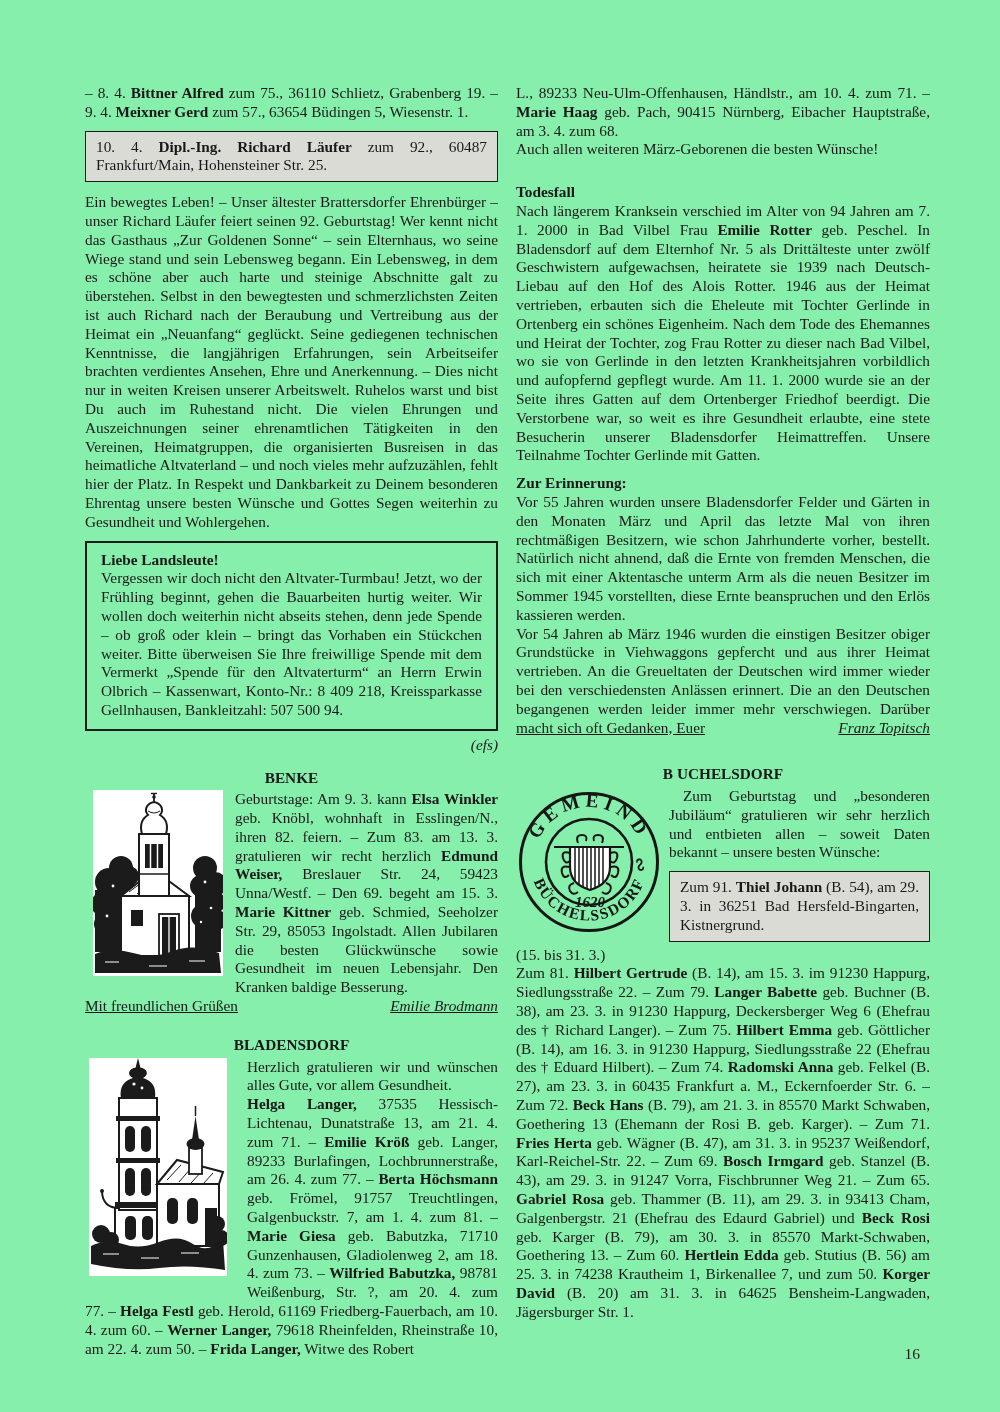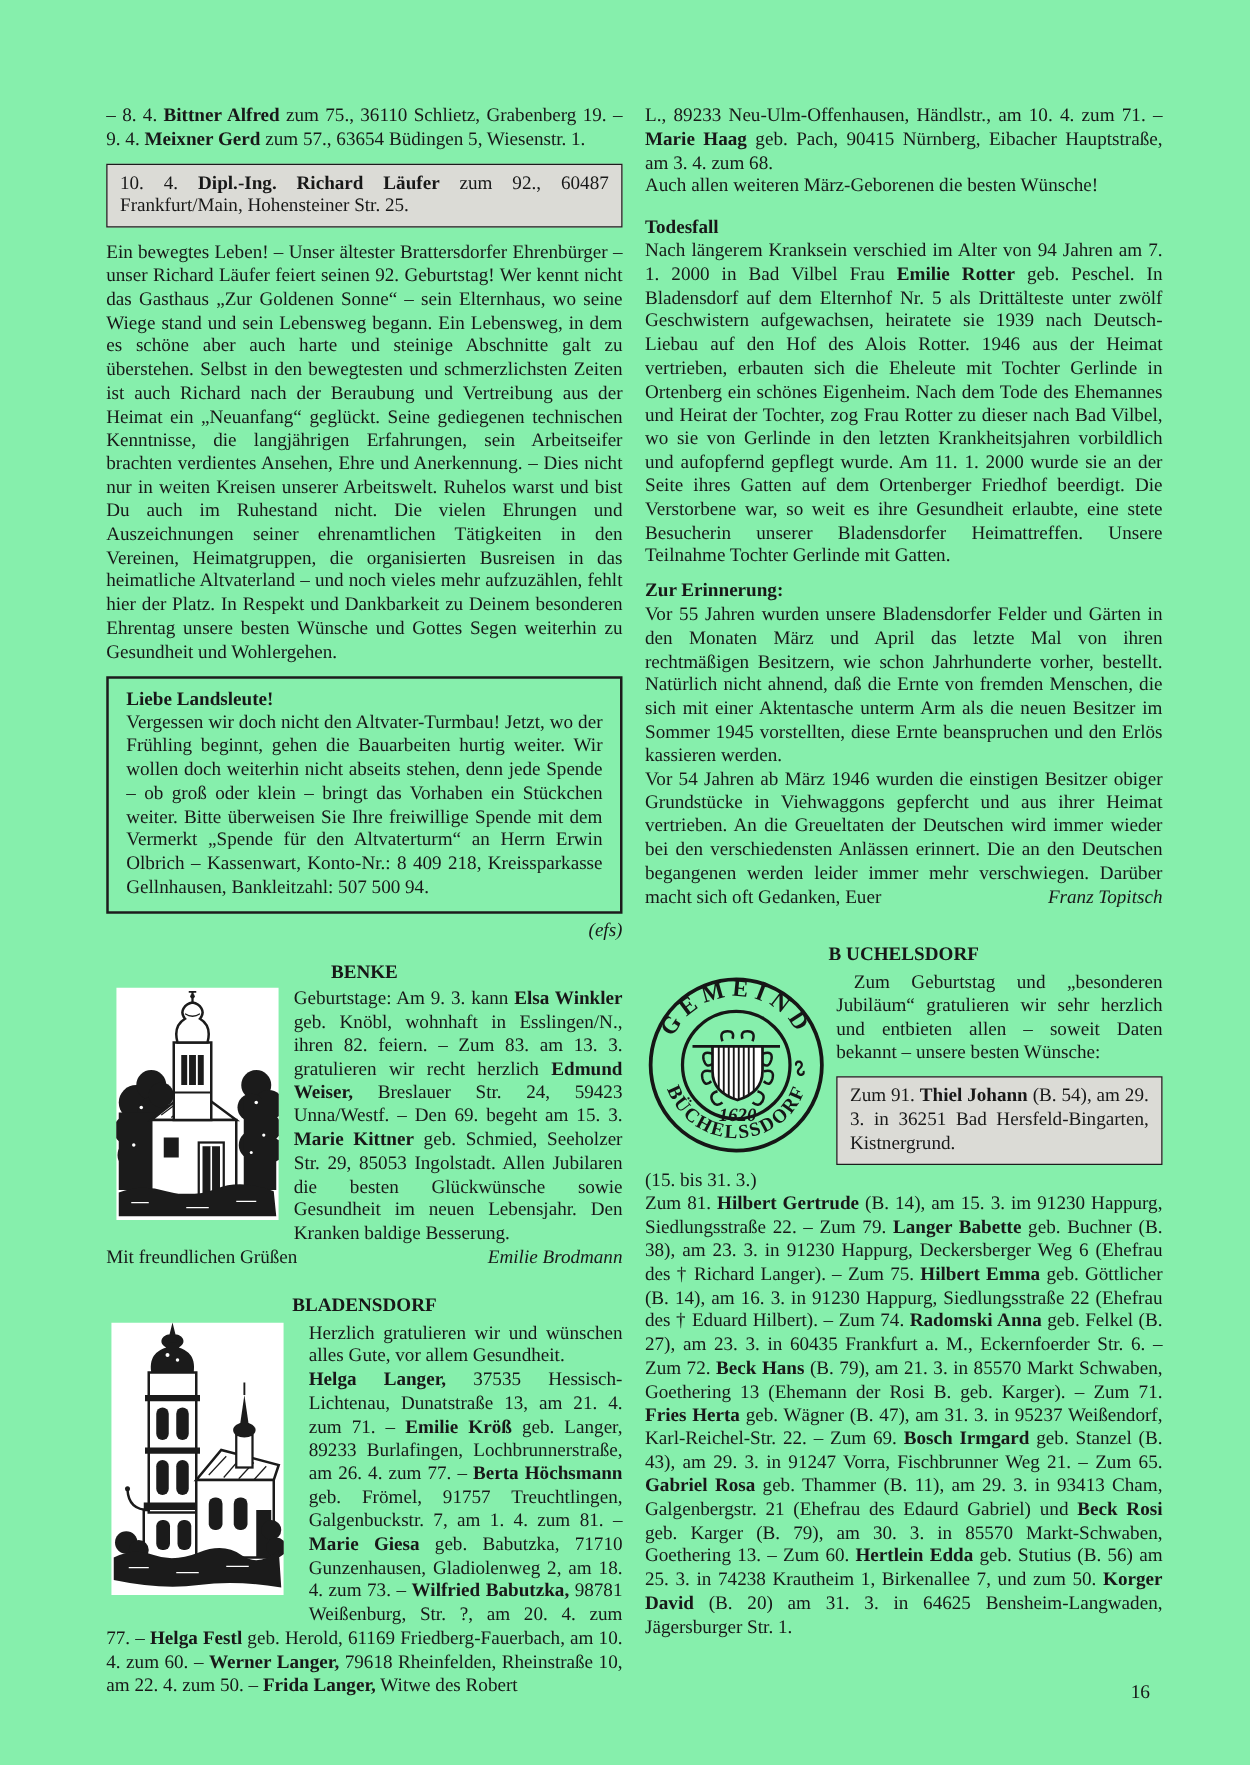--- a/index.html
+++ b/index.html
@@ -14,25 +14,25 @@
   .col-right{width:414px;}
   .jp{text-align:justify;hyphens:auto;}
   .force-just{text-align:justify;text-align-last:justify;}
   .box-gray{background:#dbdbd6;border:1.5px solid #1c1c1c;padding:6px 10px;}
   .box-white{border:2px solid #1c1c1c;padding:8px 14px 9px;}
   .efs-line{text-align:right;font-style:italic;margin-top:5px;}
   .hd-c{font-weight:bold;text-align:center;}
   .hd-l{font-weight:bold;}
   .img-row{display:flex;align-items:flex-start;}
   .img-row .txt{flex:1;}
-  .sig-row{display:flex;justify-content:space-between;}
+  .sig-row{display:flex;justify-content:space-between;text-decoration:underline;}
   .page-number{position:absolute;right:80px;bottom:48px;font-size:15.5px;}
   svg{display:block;}
   .mt9{margin-top:9px}.mt11{margin-top:11px}.mt14{margin-top:14px}
-  .mt17{margin-top:14px}.mt20{margin-top:20px}.mt28{margin-top:28px}
+  .mt17{margin-top:24px}.mt20{margin-top:20px}.mt28{margin-top:28px}
   .mt3{margin-top:3px}.mt4{margin-top:4px}
 </style>
 </head>
 <body>
 
 <div class="page">
   <div class="cols">
 
     <div class="col-left">
 

